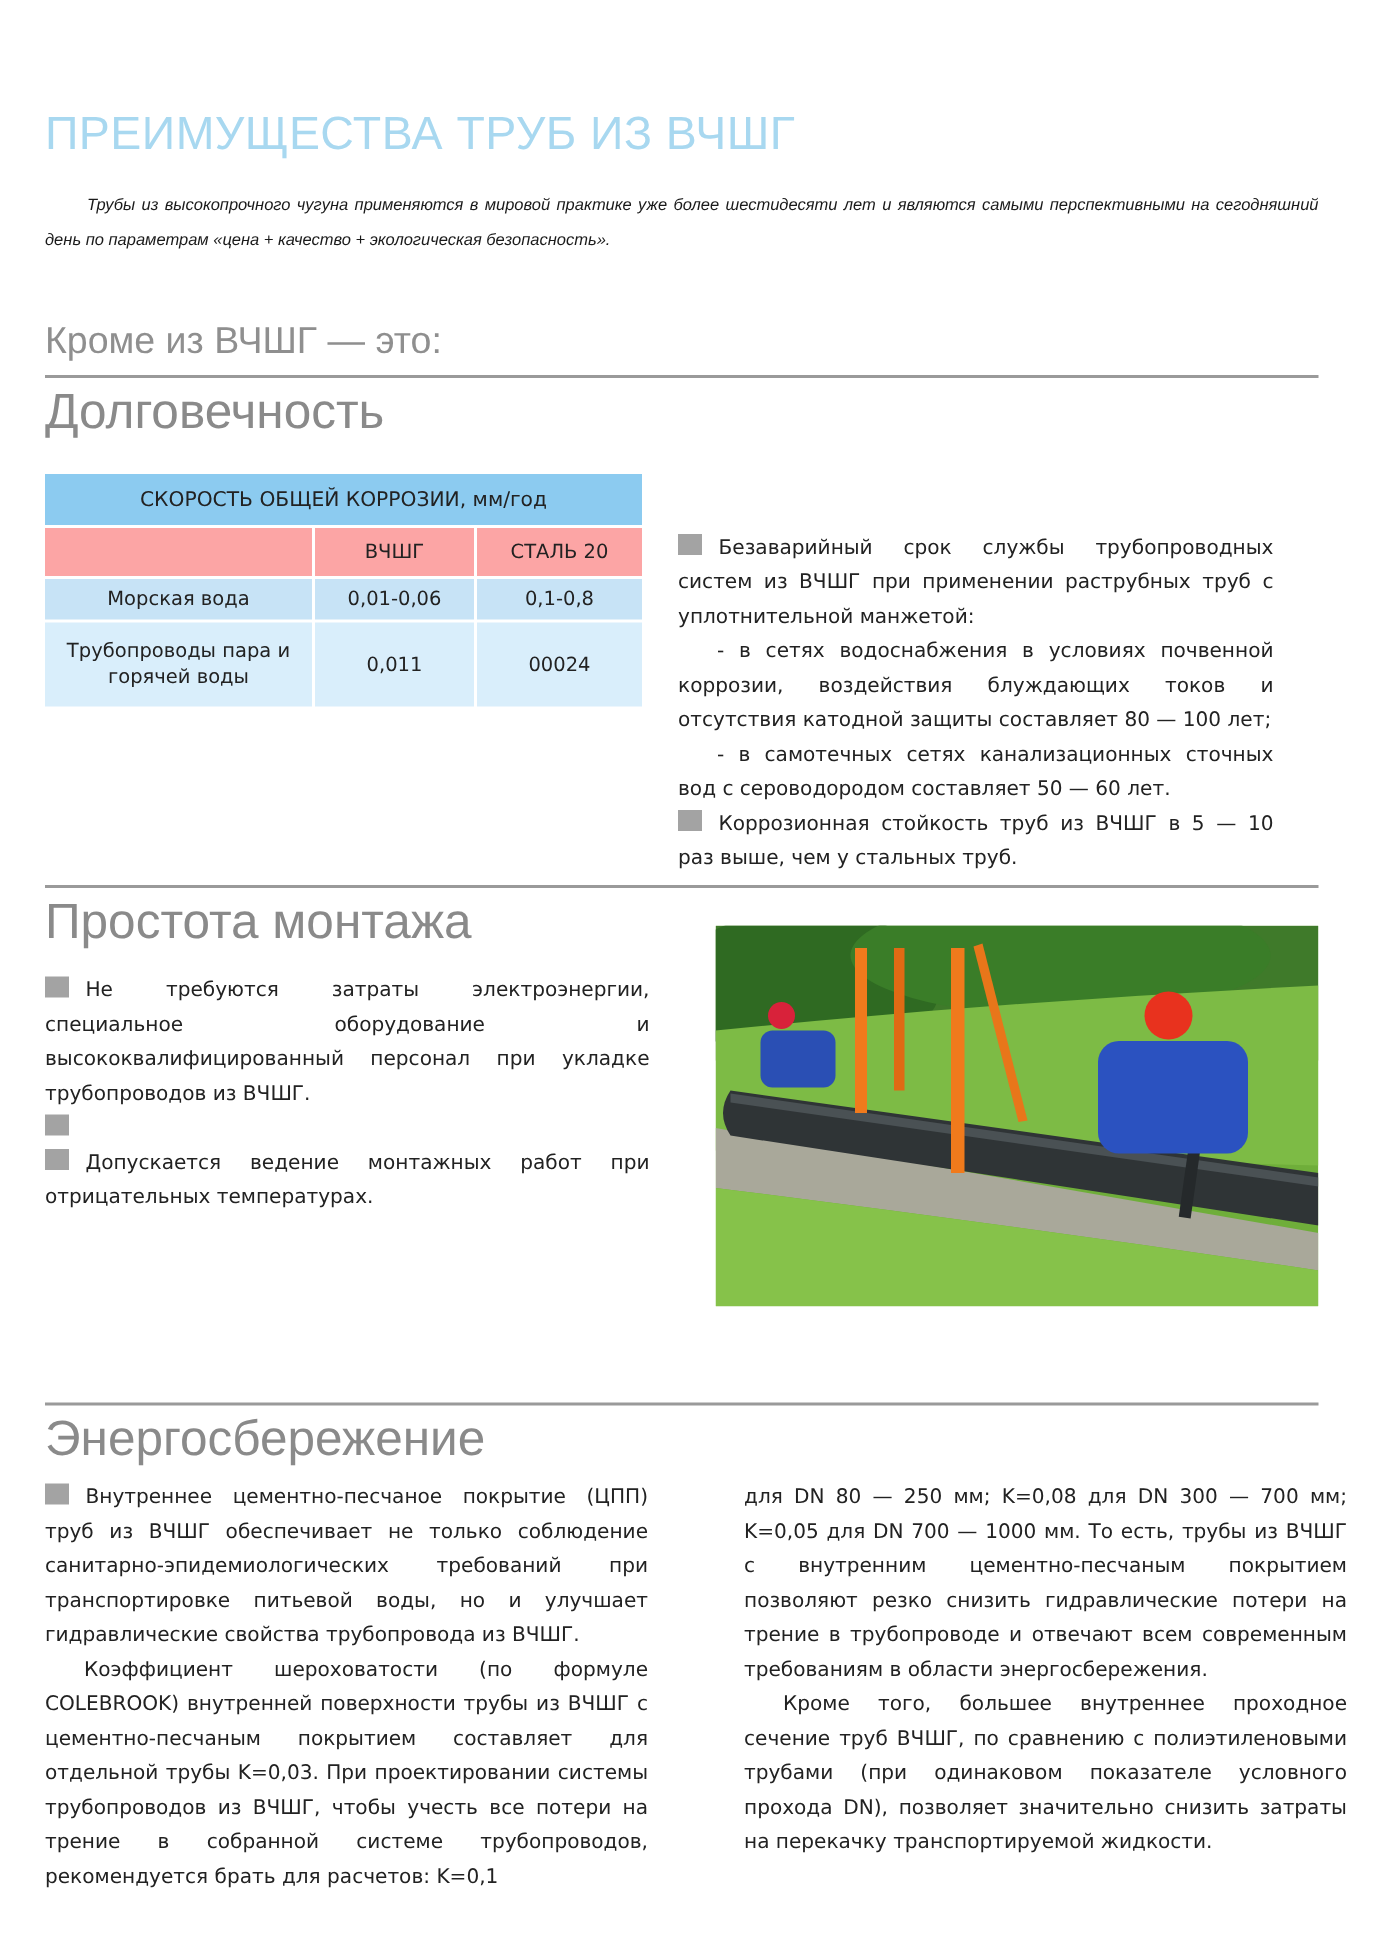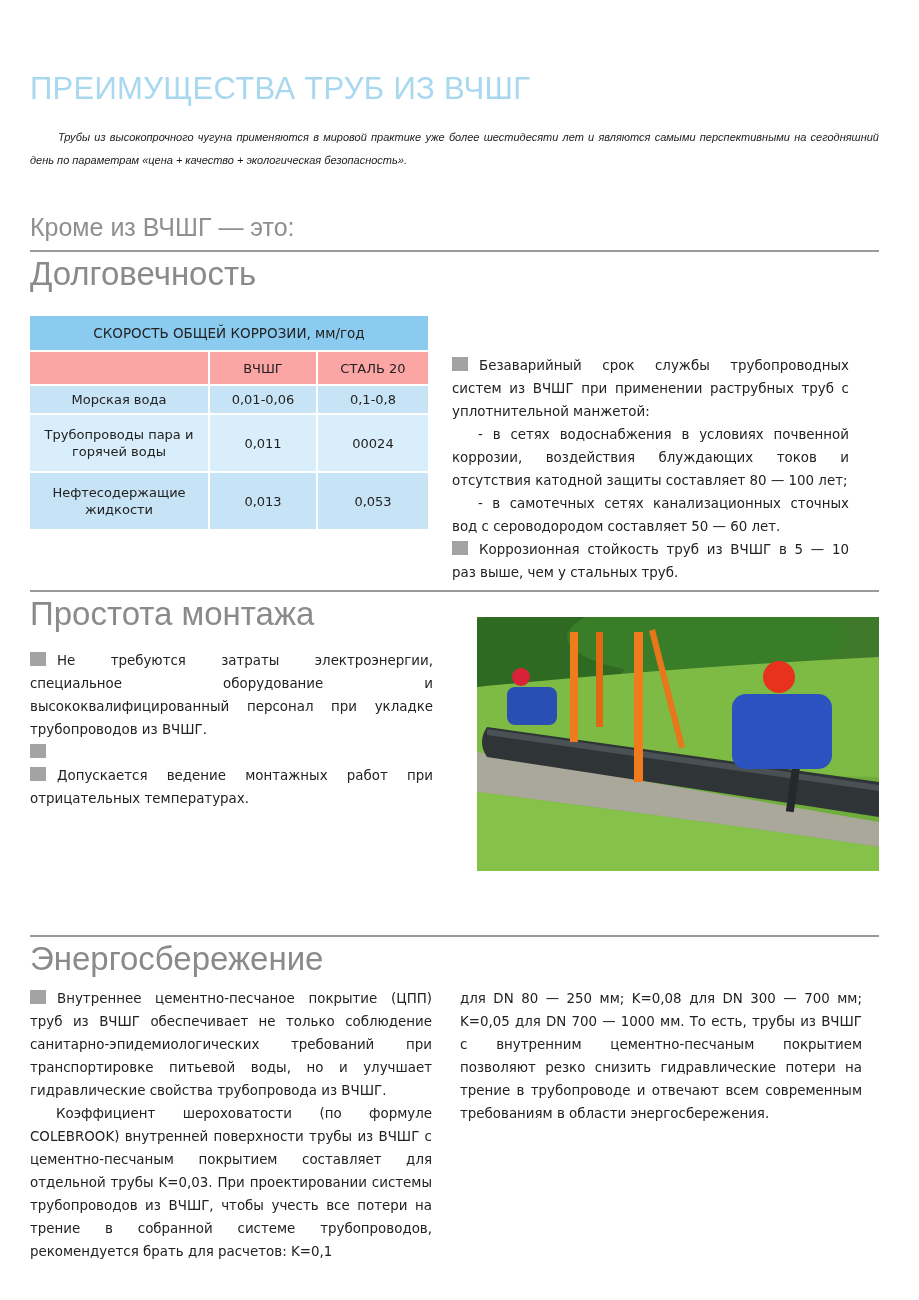--- a/index.html
+++ b/index.html
@@ -52,25 +52,20 @@
   <tr class="r1">
     <td>Морская вода</td>
     <td>0,01-0,06</td>
     <td>0,1-0,8</td>
   </tr>
   <tr class="r2">
     <td>Трубопроводы пара и горячей воды</td>
     <td>0,011</td>
     <td>00024</td>
   </tr>
-  <tr class="r3">
-    <td>Нефтесодержащие жидкости</td>
-    <td>0,013</td>
-    <td>0,053</td>
-  </tr>
 </tbody>
   </table>
 
 <div class="abs para" style="left:452px;top:327px;width:397px;margin-top:27px;">
   <p><span class="bullet"></span><span>Безаварийный срок службы трубопроводных систем из ВЧШГ при применении раструбных труб с уплотнительной манжетой:</span></p>
   <p class="indent">- в сетях водоснабжения в условиях почвенной коррозии, воздействия блуждающих токов и отсутствия катодной защиты составляет 80 — 100 лет;</p>
   <p class="indent">- в самотечных сетях канализационных сточных вод с сероводородом составляет 50 — 60 лет.</p>
   <p><span class="bullet"></span><span>Коррозионная стойкость труб из ВЧШГ в 5 — 10 раз выше, чем у стальных труб.</span></p>
 </div>
 
@@ -107,15 +102,16 @@
 </div>
 
 <div class="abs rule" style="left:30px;top:935px;width:849px;"></div>
 <div class="abs h2" style="left:30px;top:940px;">Энергосбережение</div>
 
 <div class="abs para" style="left:30px;top:987px;width:402px;">
   <p><span class="bullet"></span><span>Внутреннее цементно-песчаное покрытие (ЦПП) труб из ВЧШГ обеспечивает не только соблюдение санитарно-эпидемиологических требований при транспортировке питьевой воды, но и улучшает гидравлические свойства трубопровода из ВЧШГ.</span></p>
   <p class="indent">Коэффициент шероховатости (по формуле COLEBROOK) внутренней поверхности трубы из ВЧШГ с цементно-песчаным покрытием составляет для отдельной трубы K=0,03. При проектировании системы трубопроводов из ВЧШГ, чтобы учесть все потери на трение в собранной системе трубопроводов, рекомендуется брать для расчетов: K=0,1</p>
 </div>
 
-<div class="abs para" style="left:460px;top:987px;width:402px;">
+<div class="abs para" style="left:496px;top:987px;width:402px;">
   <p>для DN 80 — 250 мм; K=0,08 для DN 300 — 700 мм; K=0,05 для DN 700 — 1000 мм. То есть, трубы из ВЧШГ с внутренним цементно-песчаным покрытием позволяют резко снизить гидравлические потери на трение в трубопроводе и отвечают всем современным требованиям в области энергосбережения.</p>
+  <p class="indent">Кроме того, большее внутреннее проходное сечение труб ВЧШГ, по сравнению с полиэтиленовыми трубами (при одинаковом показателе условного прохода DN), позволяет значительно снизить затраты на перекачку транспортируемой жидкости.</p>
 </div>
 
 </body></html>

